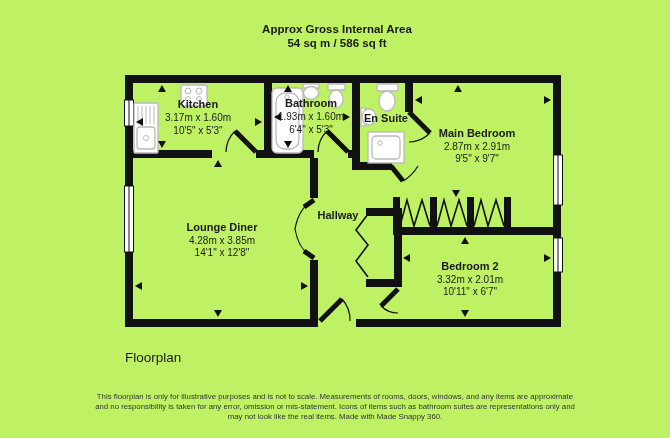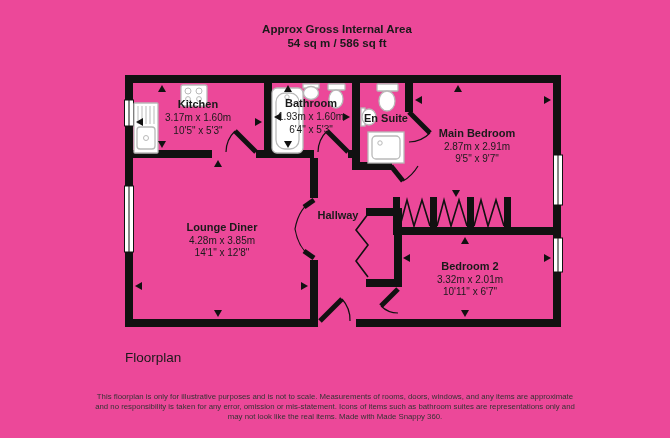--- a/index.html
+++ b/index.html
@@ -1,16 +1,16 @@
 <!DOCTYPE html>
 <html><head>
 <meta charset="utf-8">
 <style>
   html,body{margin:0;padding:0;background:#ffffff;}
-  .canvas{position:relative;width:670px;height:438px;background:#ec4899;overflow:hidden;
+  .canvas{position:relative;width:670px;height:438px;background:#bef264;overflow:hidden;
           font-family:"Liberation Sans", sans-serif;}
   svg{position:absolute;left:0;top:0;}
   svg text{font-family:"Liberation Sans", sans-serif;fill:#1a1a1a;}
   .room-title{font-size:11px;font-weight:bold;}
   .room-dims{font-size:10px;}
   .hdr{font-size:11.5px;font-weight:bold;}
   .caption{font-size:13.5px;}
   .disc{font-size:7.8px;fill:#333333;}
   .wall{fill:#111111;}
   .fix{fill:#ffffff;stroke:#b9b9b9;stroke-width:1.3;}

